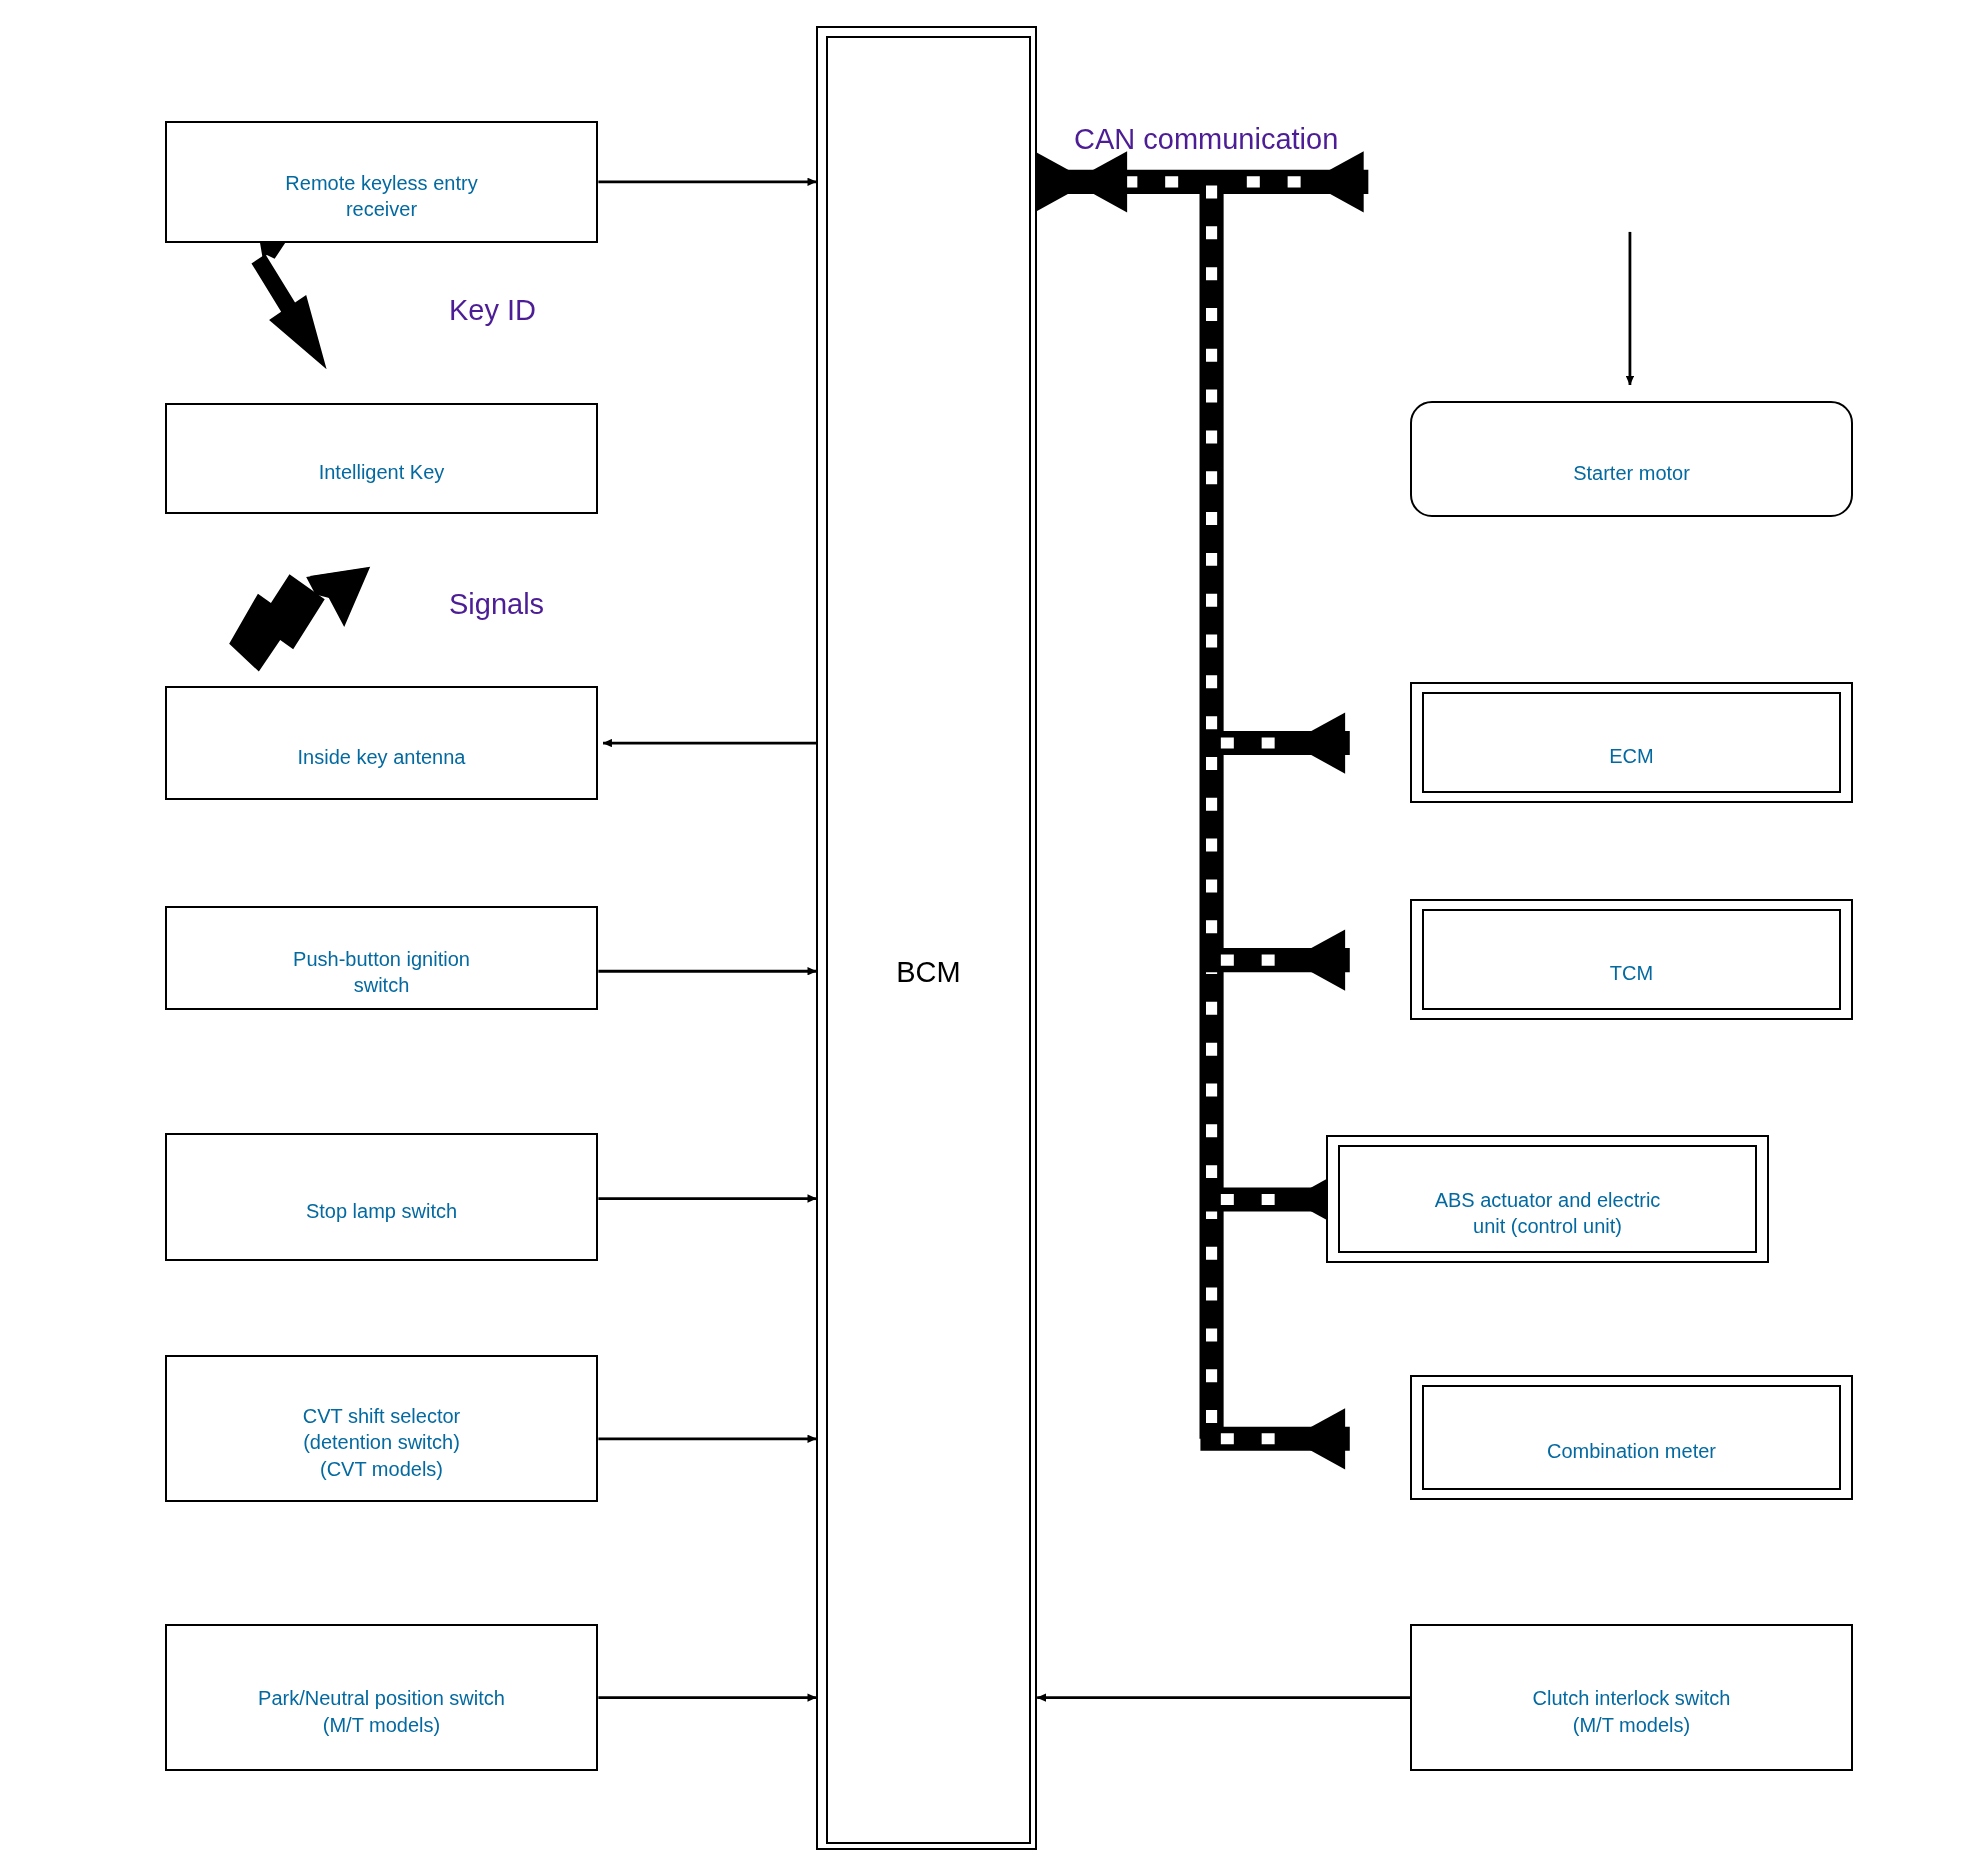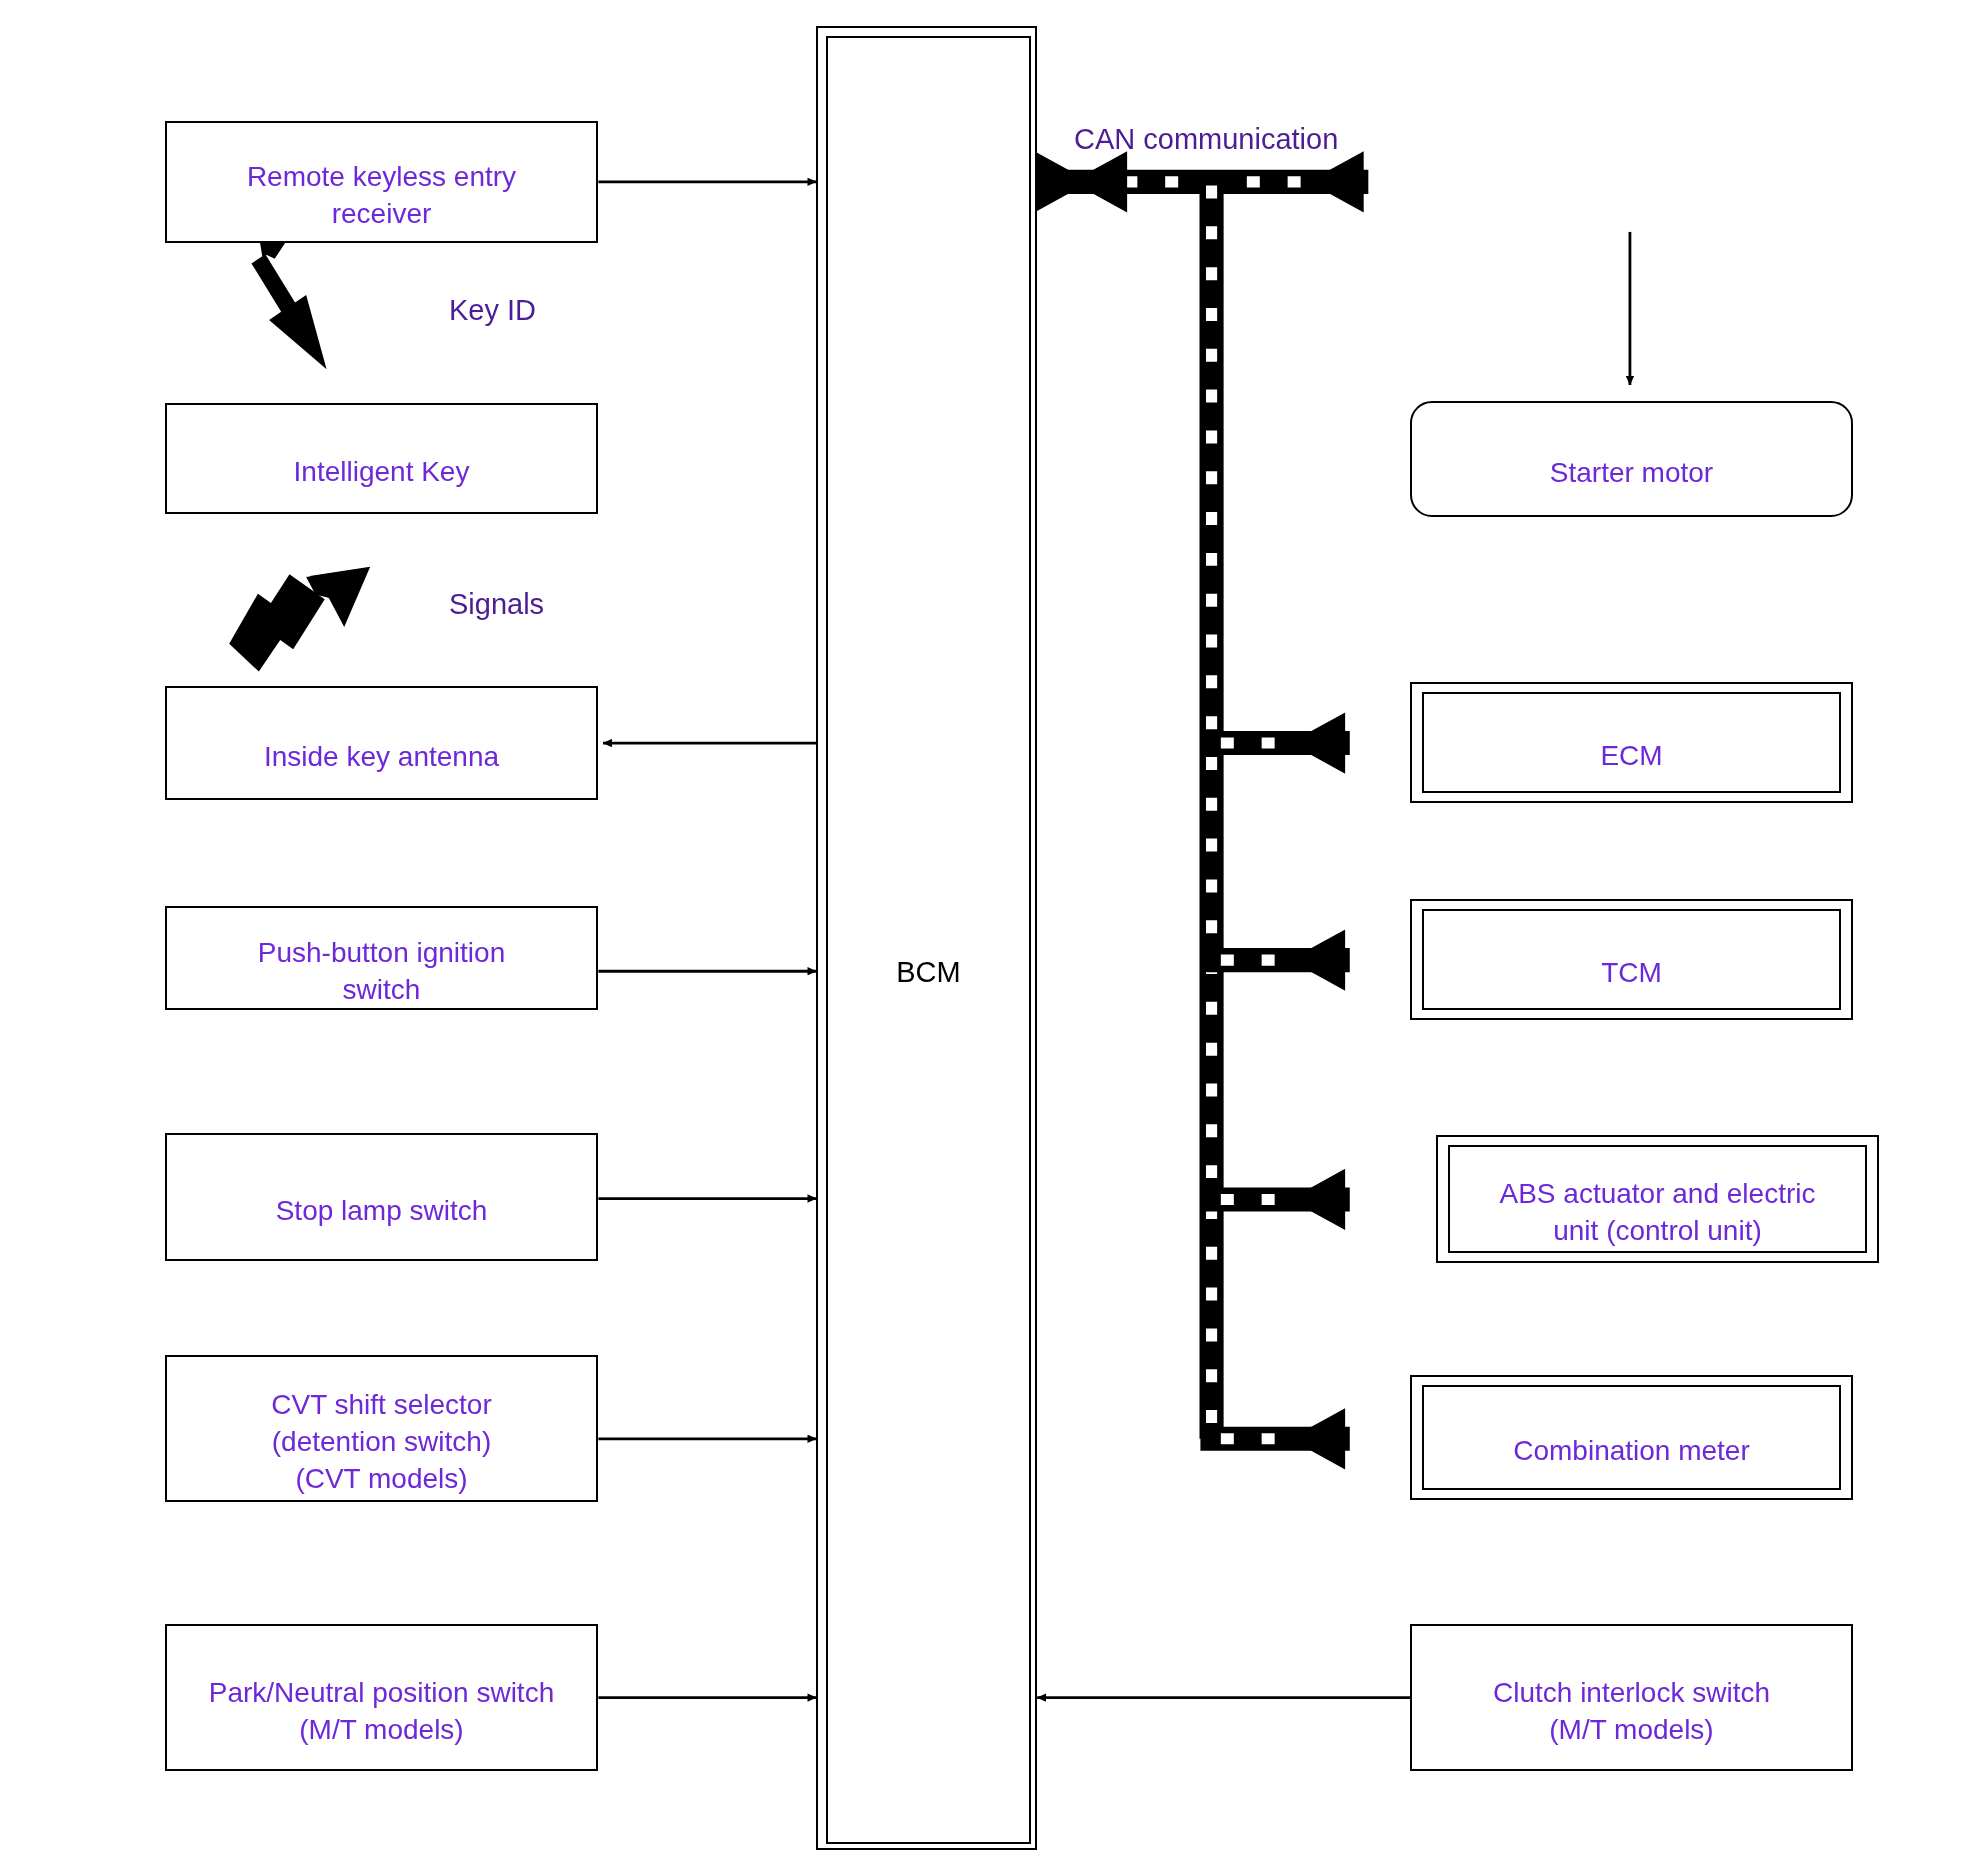--- a/index.html
+++ b/index.html
@@ -1,21 +1,21 @@
 <!DOCTYPE html>
 <html style="font-size:15px"><head>
 <meta charset="utf-8">
 <style>
   html,body{margin:0;padding:0;background:#ffffff;}
   body{font-family:"Liberation Sans", sans-serif;}
   #canvas{position:relative;width:1976px;height:1872px;background:#ffffff;overflow:hidden;}
   svg.layer{position:absolute;left:0;top:0;width:1976px;height:1872px;}
   .node{position:absolute;box-sizing:border-box;background:#ffffff;border:2.8px solid #000;
         display:flex;align-items:center;justify-content:center;text-align:center;}
-  .node .lbl{font-size:28px;color:#6d28d9;line-height:1.32;padding:0 9.3px;margin-top:28px;}
+  .node .lbl{font-size:20px;color:#0369a1;line-height:1.32;padding:0 9.3px;margin-top:28px;}
   
   .node.dbl{padding:10.2px;}
   .node.dbl > .inner{border:2.8px solid #000;width:100%;height:100%;display:flex;
         align-items:center;justify-content:center;background:#fff;}
   
   .bcm{position:absolute;box-sizing:border-box;background:#fff;border:2.8px solid #000;padding:8.3px;}
   .bcm > .inner{border:2.8px solid #000;width:100%;height:100%;background:#fff;position:relative;}
   .bcm .lbl{position:absolute;left:0;right:0;font-size:29px;text-align:center;color:#000;}
   .flabel{position:absolute;font-size:29px;color:#4c1d95;white-space:nowrap;}
 </style>
@@ -151,21 +151,21 @@
       <div class="lbl">ECM</div>
     </div>
   </div>
 
   <div class="node dbl" style="left:1410px;top:899px;width:443px;height:121px;">
     <div class="inner">
       <div class="lbl">TCM</div>
     </div>
   </div>
 
-  <div class="node dbl" style="left:1436px;top:1135px;width:443px;height:128px;">
+  <div class="node dbl" style="left:1326px;top:1135px;width:443px;height:128px;">
     <div class="inner">
       <div class="lbl">
         <span>ABS actuator and electric</span><br>
         <span>unit (control unit)</span>
       </div>
     </div>
   </div>
 
   <div class="node dbl" style="left:1410px;top:1375px;width:443px;height:125px;">
     <div class="inner">

